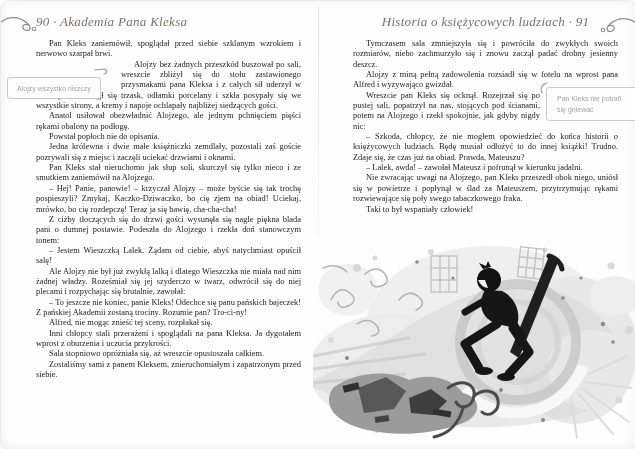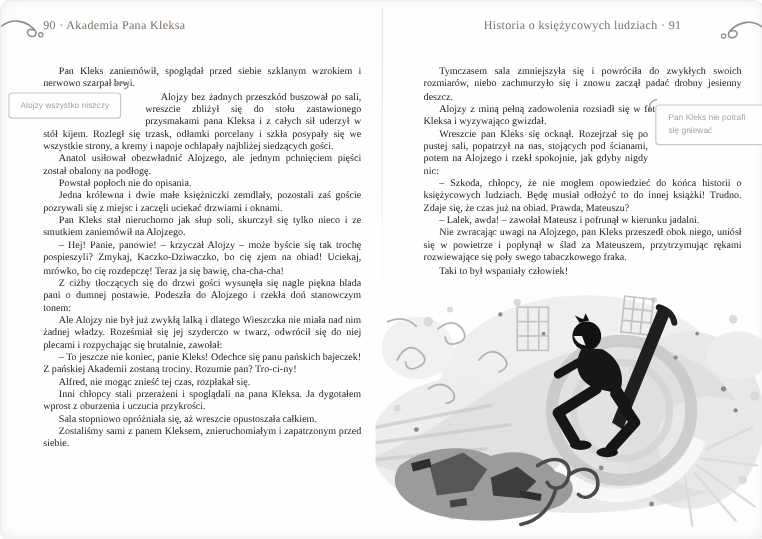--- a/index.html
+++ b/index.html
@@ -14,22 +14,22 @@
   .orn-left  { left:0px;  top:10px; }
   .orn-right { right:0px; top:11px; }
   .gutter {
     position:absolute; left:317px; top:6px; width:1px; height:228px;
     background:linear-gradient(to bottom, rgba(0,0,0,0.12), rgba(0,0,0,0.02));
   }
   .page { position:absolute; top:17px; width:265px; }
   .page-left  { left:35px;  }
   .page-right { left:352px; }
   .pg-header {
-    font-size:10px; line-height:8px; letter-spacing:.3px;
-    color:#7c7066; margin-bottom:29px; white-space:nowrap;
+    font-style:italic; font-size:13px; line-height:8px; letter-spacing:.3px;
+    color:#7c7066; margin-bottom:13px; white-space:nowrap;
   }
   .page-right .pg-header { text-align:center; }
   .body p {
     margin:0; text-indent:13px; text-align:justify;
     font-size:8.4px; line-height:10.35px; color:#212121;
   }
   .spacer-l { float:left;  width:85px; height:31px; }
   .spacer-r { float:right; width:78px; height:33px; }
   .note {
     position:absolute; border:1px solid #c9c9c7; border-radius:3px;
@@ -63,45 +63,46 @@
   </svg>
 
   <div class="gutter"></div>
 
   <div class="page page-left">
     <div class="pg-header">90 · Akademia Pana Kleksa</div>
     <div class="body">
       <p>Pan Kleks zaniemówił, spoglądał przed siebie szklanym wzrokiem i nerwowo szarpał brwi.</p>
       <div class="spacer-l"></div>
       <p>Alojzy bez żadnych przeszkód buszował po sali, wreszcie zbliżył się do stołu zastawionego przysmakami pana Kleksa i z całych sił uderzył w stół kijem. Rozległ się trzask, odłamki porcelany i szkła posypały się we wszystkie strony, a kremy i napoje ochlapały najbliżej siedzących gości.</p>
-      <p>Anatol usiłował obezwładnić Alojzego, ale jednym pchnięciem pięści został obalony na podłogę.</p>
+      <p>Anatol usiłował obezwładnić Alojzego, ale jednym pchnięciem pięści rękami obalony na podłogę.</p>
       <p>Powstał popłoch nie do opisania.</p>
       <p>Jedna królewna i dwie małe księżniczki zemdlały, pozostali zaś goście pozrywali się z miejsc i zaczęli uciekać drzwiami i oknami.</p>
       <p>Pan Kleks stał nieruchomo jak słup soli, skurczył się tylko nieco i ze smutkiem zaniemówił na Alojzego.</p>
       <p>– Hej! Panie, panowie! – krzyczał Alojzy – może byście się tak trochę pospieszyli? Zmykaj, Kaczko-Dziwaczko, bo cię zjem na obiad! Uciekaj, mrówko, bo cię rozdepczę! Teraz ja się bawię, cha-cha-cha!</p>
       <p>Z ciżby tłoczących się do drzwi gości wysunęła się nagle piękna blada pani o dumnej postawie. Podeszła do Alojzego i rzekła doń stanowczym tonem:</p>
+      <p>– Jestem Wieszczką Lalek. Żądam od ciebie, abyś natychmiast opuścił salę!</p>
       <p>Ale Alojzy nie był już zwykłą lalką i dlatego Wieszczka nie miała nad nim żadnej władzy. Roześmiał się jej szyderczo w twarz, odwrócił się do niej plecami i rozpychając się brutalnie, zawołał:</p>
       <p>– To jeszcze nie koniec, panie Kleks! Odechce się panu pańskich bajeczek! Z pańskiej Akademii zostaną trociny. Rozumie pan? Tro-ci-ny!</p>
-      <p>Alfred, nie mogąc znieść tej czas, rozpłakał się.</p>
+      <p>Alfred, nie mogąc znieść tej sceny, rozpłakał się.</p>
       <p>Inni chłopcy stali przerażeni i spoglądali na pana Kleksa. Ja dygotałem wprost z oburzenia i uczucia przykrości.</p>
       <p>Sala stopniowo opróżniała się, aż wreszcie opustoszała całkiem.</p>
       <p>Zostaliśmy sami z panem Kleksem, znieruchomiałym i zapatrzonym przed siebie.</p>
     </div>
   </div>
 
   <div class="note note-left">Alojzy wszystko niszczy</div>
   <svg class="ptr ptr-left" width="16" height="12" viewBox="0 0 16 12">
     <path d="M1,5 L10,4 C13,4 14,8 10,9" fill="none" stroke="#9a9a9a" stroke-width="1.2" stroke-linecap="round"></path>
   </svg>
 
   <div class="page page-right">
     <div class="pg-header">Historia o księżycowych ludziach · 91</div>
     <div class="body">
       <p>Tymczasem sala zmniejszyła się i powróciła do zwykłych swoich rozmiarów, niebo zachmurzyło się i znowu zaczął padać drobny jesienny deszcz.</p>
-      <p>Alojzy z miną pełną zadowolenia rozsiadł się w fotelu na wprost swego Kleksa i wyzywająco gwizdał.</p>
+      <p>Alojzy z miną pełną zadowolenia rozsiadł się w fotelu na wprost pana Alfred i wyzywająco gwizdał.</p>
       <div class="spacer-r"></div>
       <p>Wreszcie pan Kleks się ocknął. Rozejrzał się po pustej sali, popatrzył na nas, stojących pod ścianami, potem na Alojzego i rzekł spokojnie, jak gdyby nigdy nic:</p>
       <p>– Szkoda, chłopcy, że nie mogłem opowiedzieć do końca historii o księżycowych ludziach. Będę musiał odłożyć to do innej książki! Trudno. Zdaje się, że czas już na obiad. Prawda, Mateuszu?</p>
       <p>– Lalek, awda! – zawołał Mateusz i pofrunął w kierunku jadalni.</p>
       <p>Nie zwracając uwagi na Alojzego, pan Kleks przeszedł obok niego, uniósł się w powietrze i popłynął w ślad za Mateuszem, przytrzymując rękami rozwiewające się poły swego tabaczkowego fraka.</p>
       <p>Taki to był wspaniały człowiek!</p>
     </div>
   </div>
 
   <div class="note note-right">

